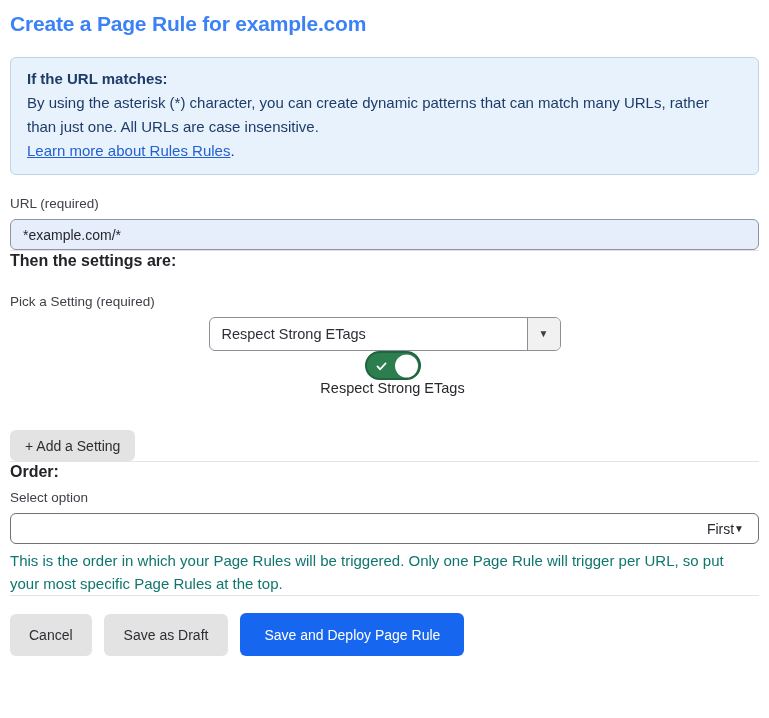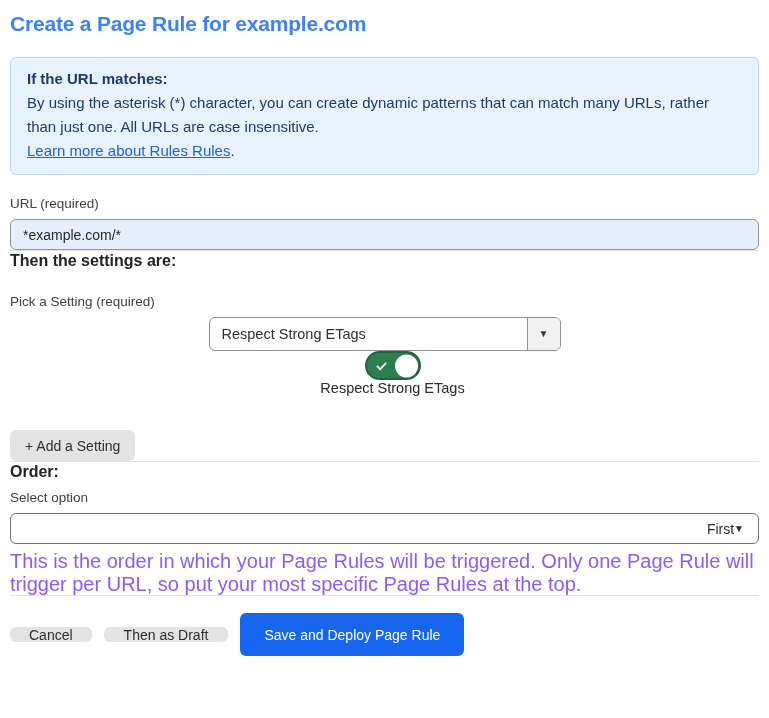--- a/index.html
+++ b/index.html
@@ -97,25 +97,25 @@
   .label-order{margin-top:9px;}
 
   .order-select{
     margin-top:7px;width:100%;height:31px;border:1px solid #6e7178;border-radius:6px;
     background:#ffffff;display:flex;align-items:center;justify-content:flex-end;
     padding:0 14px 0 12px;font-size:14px;color:#26282c;cursor:pointer;
   }
   .order-arrow{font-size:10px;color:#2c2e33;line-height:1;}
 
   .help-text{
-    margin:6px 0 0 0;max-width:745px;font-size:20px;line-height:22.5px;color:#8b5cf6;
+    margin:6px 0 0 0;max-width:745px;font-size:15px;line-height:22.5px;color:#0f766e;
   }
 
   .footer{margin-top:17px;display:flex;align-items:center;gap:12px;}
-  .footer .gray-btn{height:15px;}
+  .footer .gray-btn{height:42px;}
   .cancel-btn{padding:0 19px;}
   .save-draft-btn{padding:0 20px;}
   .blue-btn{
     border:none;height:43px;padding:0 24px;background:var(--primary-blue);color:#ffffff;
     border-radius:6px;font-family:"Liberation Sans",sans-serif;font-size:14px;cursor:pointer;
   }
 </style>
 </head>
 <body>
 
@@ -169,17 +169,17 @@
     <span>First</span>
     <span class="order-arrow">▼</span>
   </div>
 
   <p class="help-text">This is the order in which your Page Rules will be triggered. Only one Page Rule will trigger per URL, so put your most specific Page Rules at the top.</p>
 
   <hr class="divider divider-3">
 
   <div class="footer">
     <button class="gray-btn cancel-btn">Cancel</button>
-    <button class="gray-btn save-draft-btn">Then as Draft</button>
+    <button class="gray-btn save-draft-btn">Save as Draft</button>
     <button class="blue-btn">Save and Deploy Page Rule</button>
   </div>
 
 </div>
 
 </body></html>

